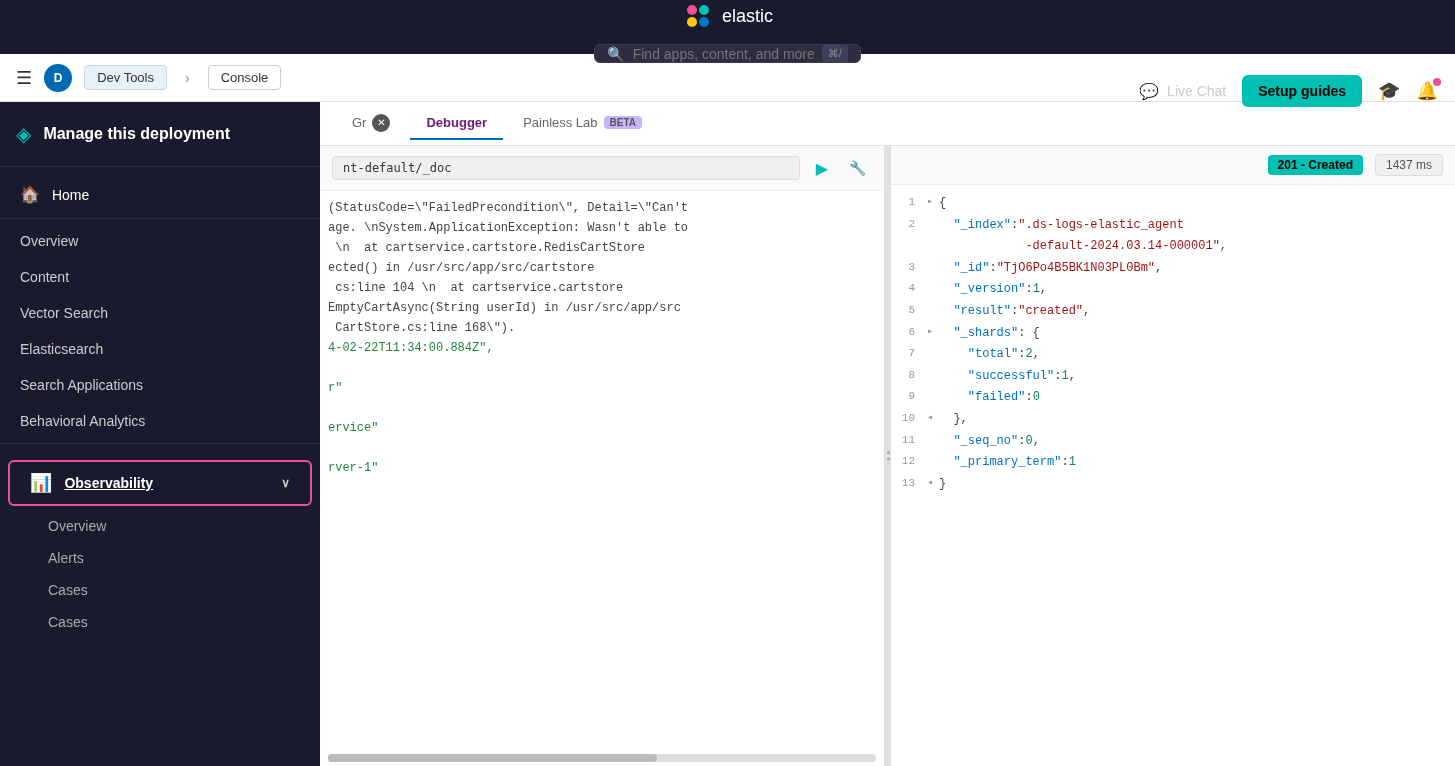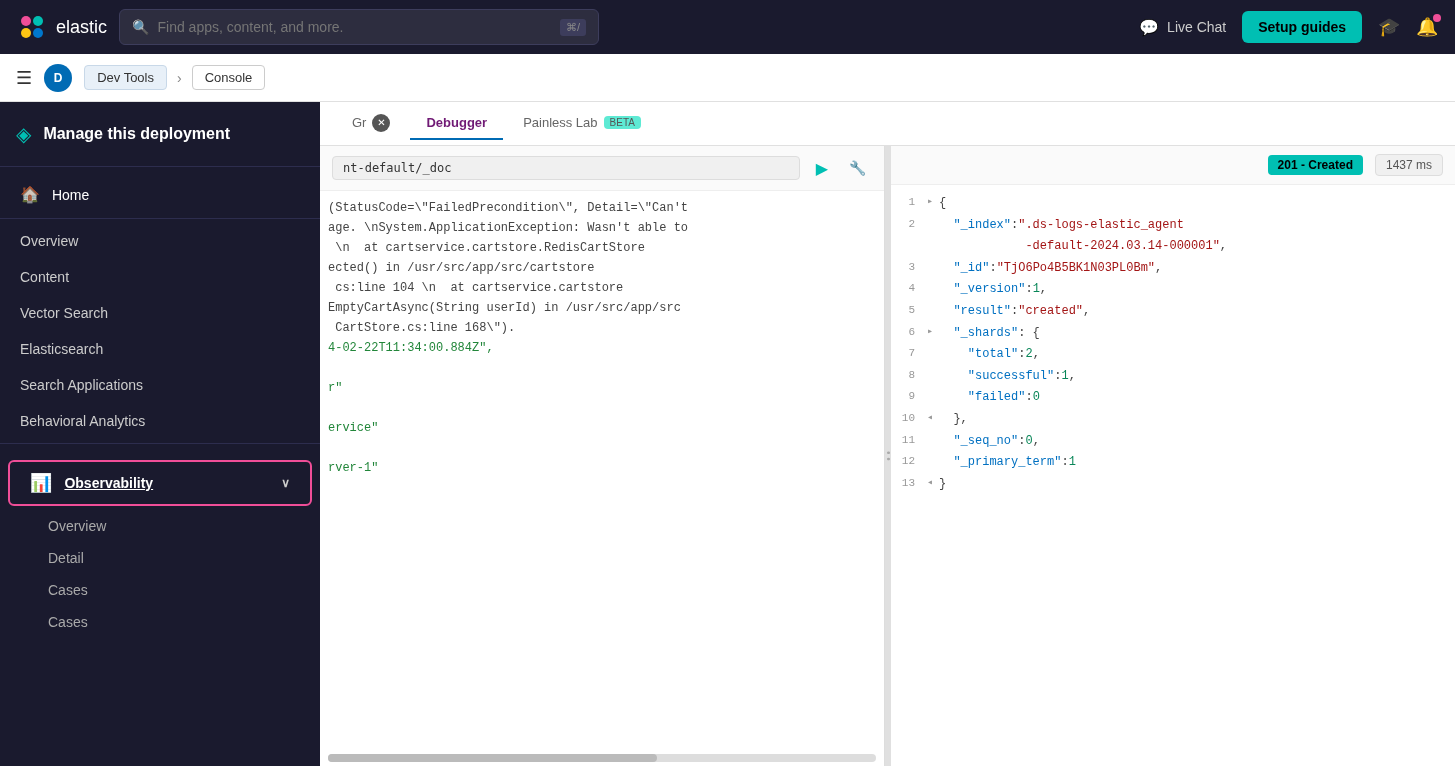--- a/index.html
+++ b/index.html
@@ -1,21 +1,21 @@
 <!DOCTYPE html>
 <html><head>
   <meta charset="utf-8">
   <style>
     * { box-sizing: border-box; margin: 0; padding: 0; }
     body { font-family: -apple-system, BlinkMacSystemFont, 'Segoe UI', sans-serif; background: #f0f0f0; overflow: hidden; }
 
     
     .top-nav {
       display: flex; align-items: center; background: #1a1a2e; height: 54px;
-      padding: 0 16px; gap: 12px; position: fixed; top: 0; left: 0; right: 0; z-index: 100;
+      padding: 0 16px; gap: 12px; position: fixed; top: 0; left: 0; right: 0; z-index: 100; flex-direction: column;
     }
     .elastic-logo { display: flex; align-items: center; gap: 8px; cursor: pointer; }
     .elastic-logo-icon { width: 32px; height: 32px; }
     .elastic-logo-text { color: white; font-size: 18px; font-weight: 400; }
     .search-bar {
       flex: 1; max-width: 480px; display: flex; align-items: center;
       background: #2d2d3f; border-radius: 6px; padding: 0 12px; height: 36px;
       border: 1px solid #3d3d5c;
     }
     .search-bar input {
@@ -47,21 +47,21 @@
       display: flex; align-items: center; background: #fff; height: 48px;
       padding: 0 16px; gap: 12px; position: fixed; top: 54px; left: 0; right: 0;
       z-index: 99; border-bottom: 1px solid #e0e0e0;
     }
     .hamburger { cursor: pointer; font-size: 18px; color: #333; }
     .user-avatar {
       width: 28px; height: 28px; background: #006bb4; color: white;
       border-radius: 50%; display: flex; align-items: center; justify-content: center;
       font-size: 12px; font-weight: 700;
     }
-    .breadcrumb { display: flex; align-items: center; gap: 8px; }
+    .breadcrumb { display: flex; align-items: center; gap: 16px; }
     .breadcrumb-item {
       background: #e8f0f8; border: 1px solid #c8d8e8; border-radius: 4px;
       padding: 4px 12px; font-size: 13px; color: #333; cursor: pointer;
     }
     .breadcrumb-arrow { color: #888; margin: 0 2px; font-size: 14px; }
     .breadcrumb-current {
       background: transparent; border: 1px solid #ccc; border-radius: 4px;
       padding: 4px 12px; font-size: 13px; color: #333;
     }
 
@@ -120,22 +120,22 @@
       font-size: 13px; cursor: pointer; color: #666; border-bottom: 2px solid transparent;
       white-space: nowrap;
     }
     .tab-close {
       width: 18px; height: 18px; border-radius: 50%; background: #555;
       display: flex; align-items: center; justify-content: center;
       color: white; font-size: 10px; cursor: pointer;
     }
     .tab-active { color: #701a75; font-weight: 600; border-bottom: 2px solid #006bb4; }
     .tab-beta {
-      background: #5eead4; border-radius: 4px; padding: 1px 6px;
-      font-size: 10px; font-weight: 400; color: #555;
+      background: #c4b5fd; border-radius: 4px; padding: 1px 6px;
+      font-size: 10px; font-weight: 700; color: #555;
     }
 
     
     .editor-container {
       flex: 1; display: flex; overflow: hidden; background: #0369a1;
     }
     .left-panel {
       flex: 1; display: flex; flex-direction: column; overflow: hidden;
       background: #fff; border-right: 1px solid #ddd;
     }
@@ -299,21 +299,21 @@
       <span class="observability-icon">📊</span>
       <span style="text-decoration:underline;">Observability</span>
       <span class="chevron">∨</span>
     </div>
 
     <div class="sub-items">
       <div class="sub-item">
         <span>Overview</span>
       </div>
       <div class="sub-item">
-        <span>Detail</span>
+        <span>Alerts</span>
       </div>
       <div class="sub-item">
         <span>Cases</span>
       </div>
       <div class="sub-item">
         <span>Cases</span>
       </div>
     </div>
   </aside>
 

